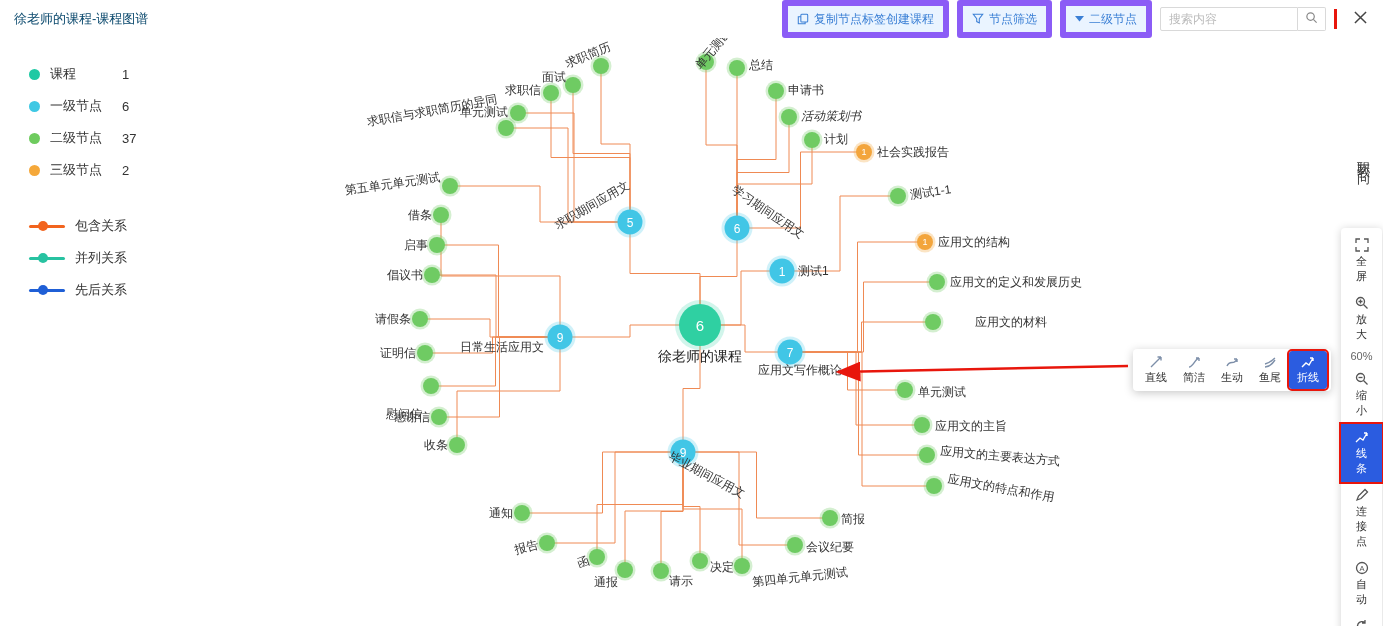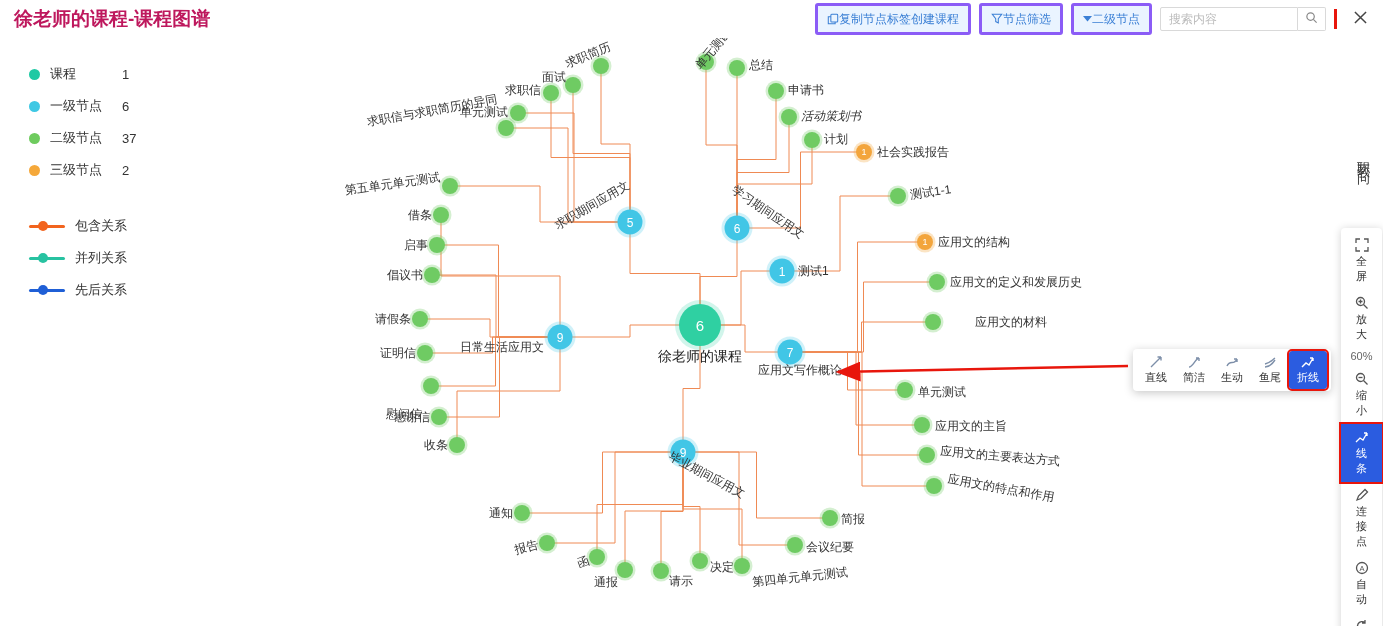--- a/index.html
+++ b/index.html
@@ -2,25 +2,25 @@
 <html><head>
 <meta charset="utf-8">
 <style>
   * { box-sizing: border-box; margin: 0; padding: 0; }
   html,body { width:1383px; height:626px; overflow:hidden; background:#fff;
     font-family:"Liberation Sans","DejaVu Sans",sans-serif; }
 
   
   .header { position:absolute; left:0; top:0; width:1383px; height:38px;
     display:flex; align-items:center; padding:0 14px; background:#fff; z-index:20; }
-  .page-title { font-size:19px; font-weight:bold; color:#be185d; }
+  .page-title { font-size:13px; font-weight:normal; color:#0c4a6e; }
   .header-right { margin-left:auto; display:flex; align-items:center; gap:8px; }
-  .btn-blue { height:24px; padding:13px 9px; border:3px solid #8b5cf6; background:#eaf4ff;
+  .btn-blue { height:24px; padding:13px 9px; border:6px solid #8b5cf6; background:#eaf4ff;
     color:#3a7fd5; font-size:12px; border-radius:3px; display:flex; align-items:center;
-    cursor:pointer; white-space:nowrap; }
+    gap:5px; cursor:pointer; white-space:nowrap; }
   .btn-blue svg { display:block; }
   .search-wrap { display:flex; align-items:center; height:24px; }
   .search-input { width:138px; height:24px; border:1px solid #d9d9d9; border-radius:2px 0 0 2px;
     padding:0 8px; font-size:12px; color:#666; outline:none; }
   .search-input::placeholder { color:#bbb; }
   .search-btn { width:28px; height:24px; border:1px solid #d9d9d9; border-left:none;
     background:#fff; display:flex; align-items:center; justify-content:center; cursor:pointer;
     border-radius:0 2px 2px 0; }
   .red-mark { width:3px; height:20px; background:#e8160c; }
   .close-x { width:18px; height:18px; display:flex; align-items:center; justify-content:center;

